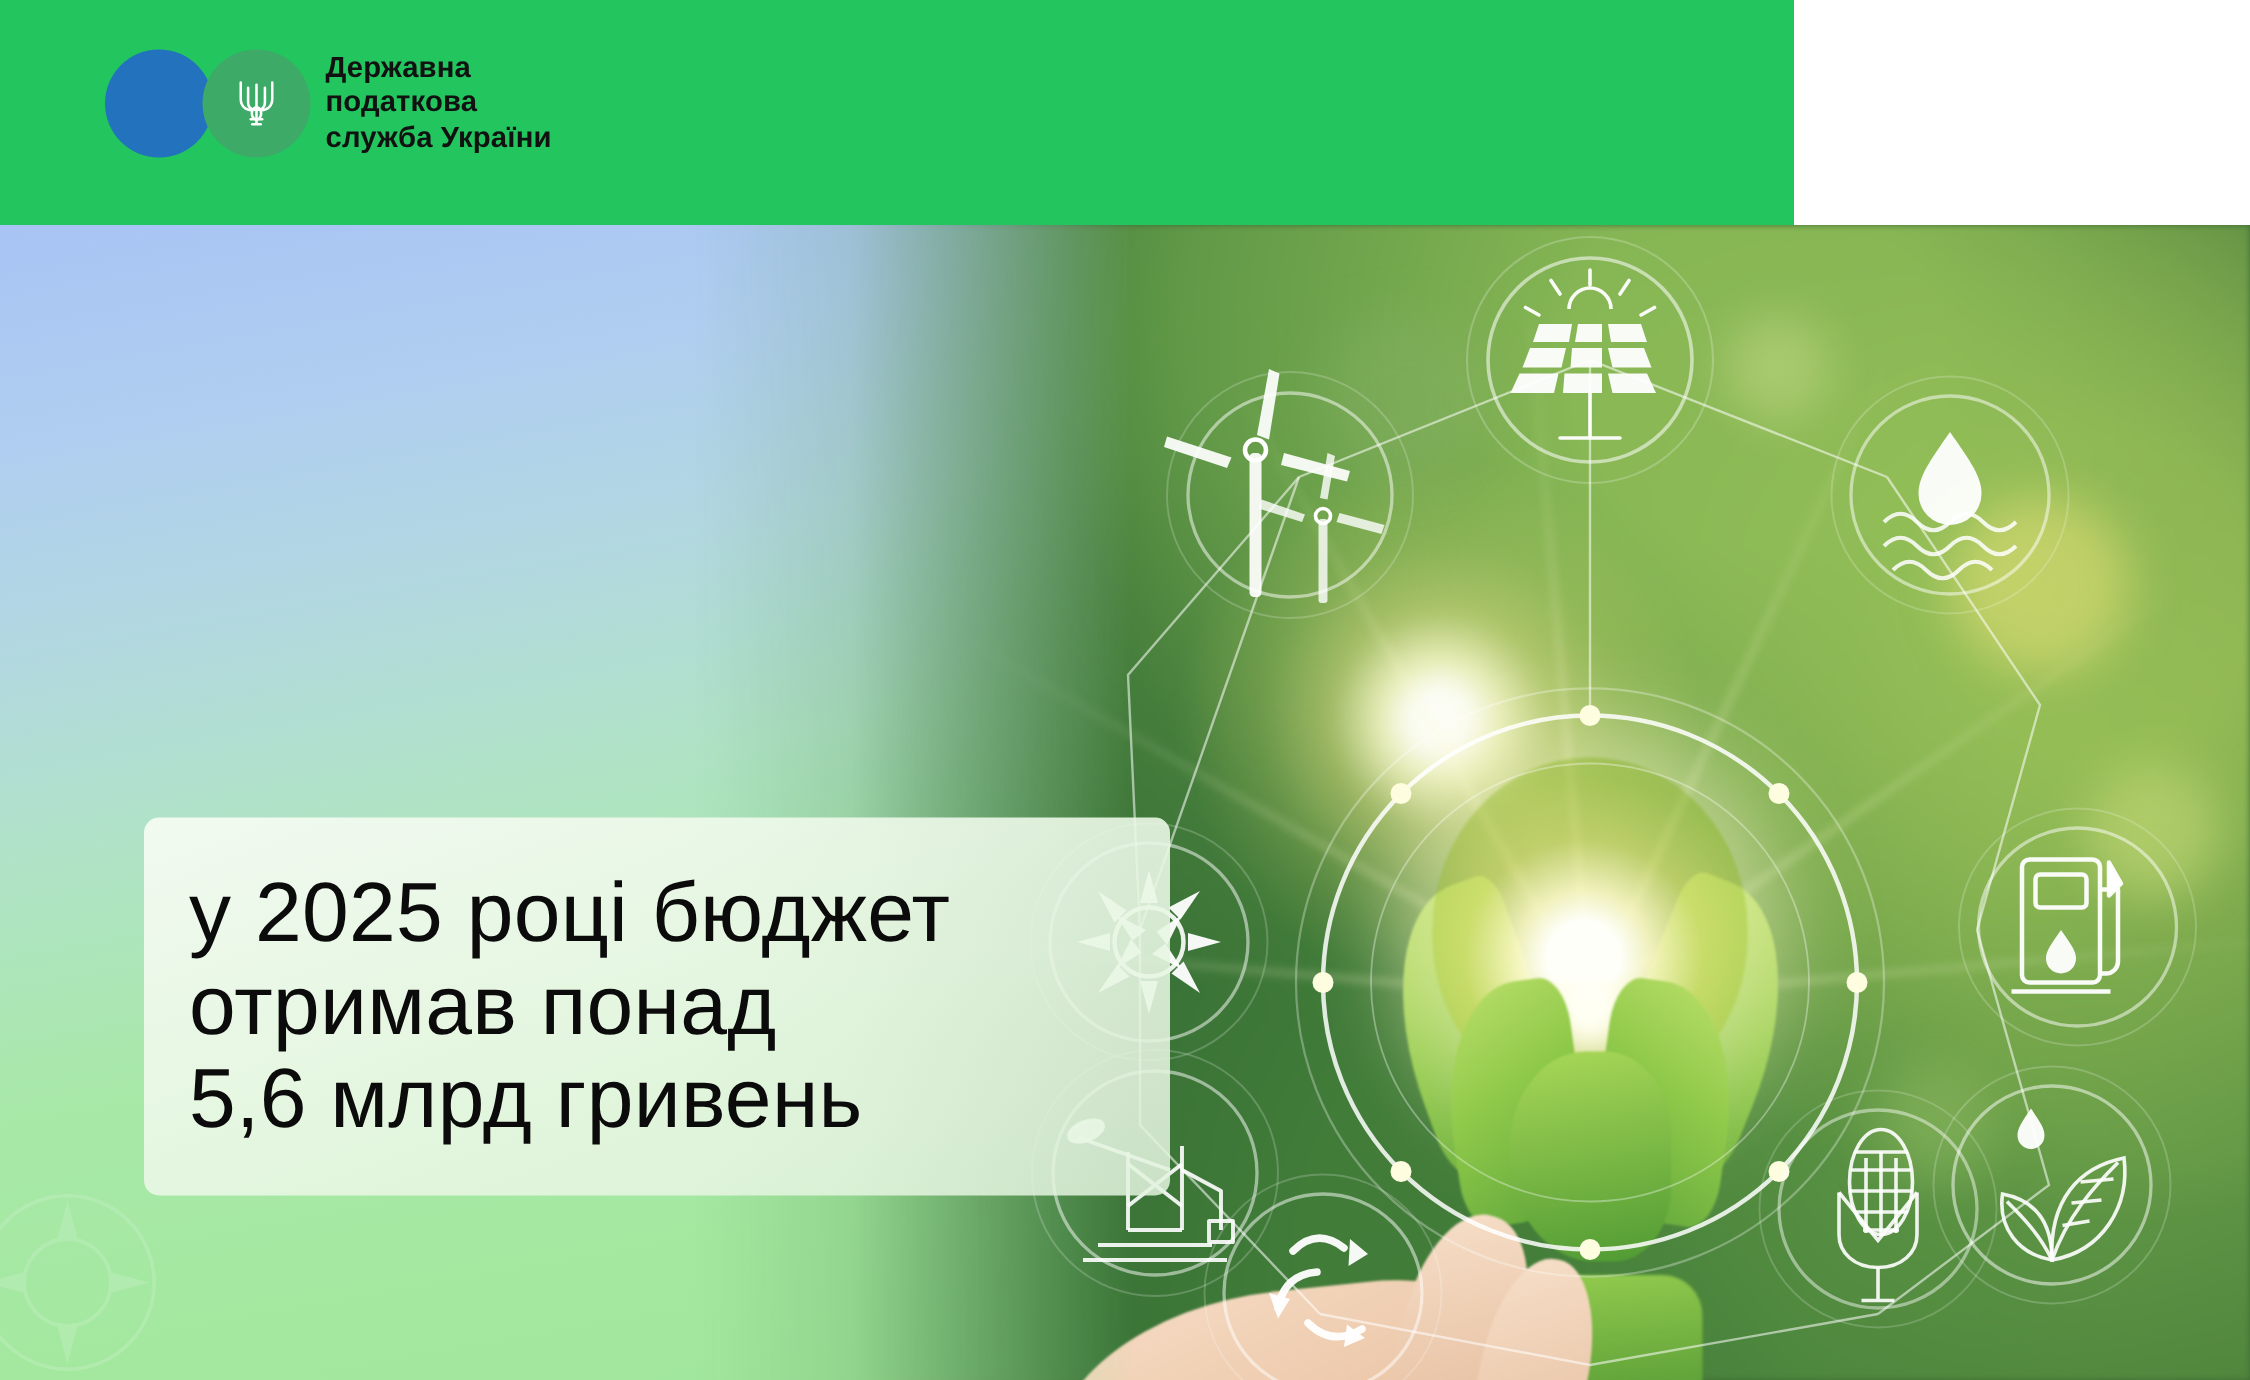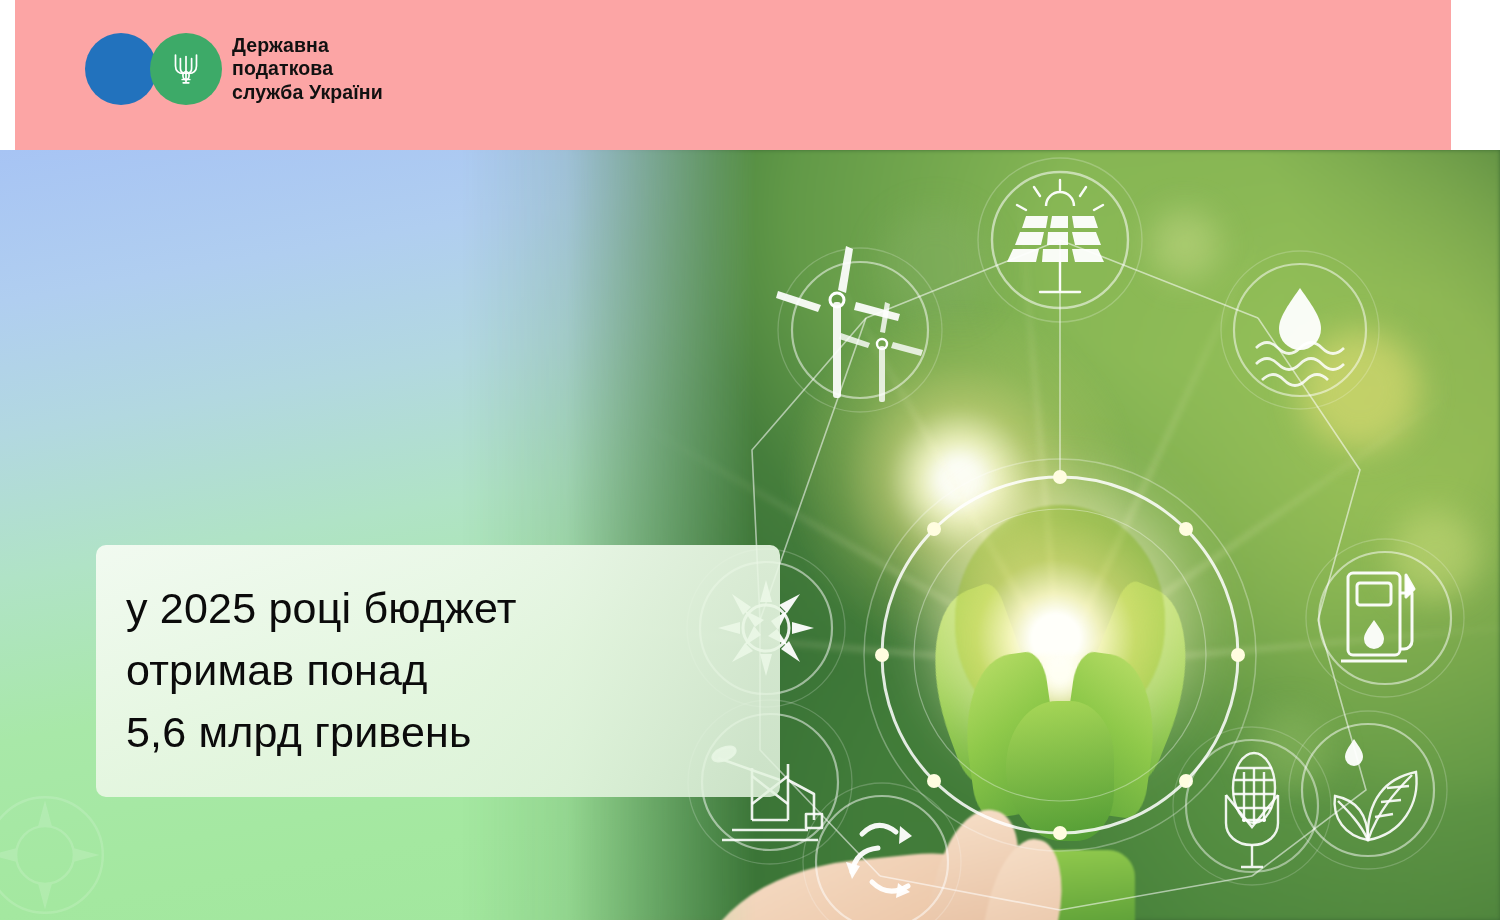--- a/index.html
+++ b/index.html
@@ -9,24 +9,23 @@
   .canvas{
     position:relative;
     width:1500px;height:920px;
     overflow:hidden;
     background:#ffffff;
   }
 
   
   .header{
     position:absolute;left:0;top:0;
-    width:1436px;height:150px;
-    background:#fca5a5;
+    width:1196px;height:150px;
+    background:#22c55e;
     z-index:40;
-    margin-left:15px;
   }
   .logo-wrap{
     position:absolute;left:70px;top:33px;
     display:flex;align-items:center;
   }
   .logo-marks{position:relative;width:135px;height:72px;flex:0 0 auto;}
   .circle-blue{
     position:absolute;left:0;top:0;width:72px;height:72px;
     border-radius:50%;background:#2272bd;
   }
@@ -181,21 +180,21 @@
   .statement{
     position:absolute;left:96px;top:545px;
     width:684px;
     padding:32px 30px 34px 30px;
     box-sizing:border-box;
     border-radius:10px;
     background:linear-gradient(160deg,rgba(246,252,243,.93) 0%,rgba(233,247,228,.90) 55%,rgba(226,243,222,.86) 100%);
     z-index:30;
   }
   .statement-text{
-    font-size:43px;line-height:62px;
+    font-size:56px;line-height:62px;
     color:#0b0b0b;letter-spacing:.2px;
     white-space:pre-line;
   }
 </style>
 </head>
 <body>
 
 <div class="canvas">
 
   <div class="header">

